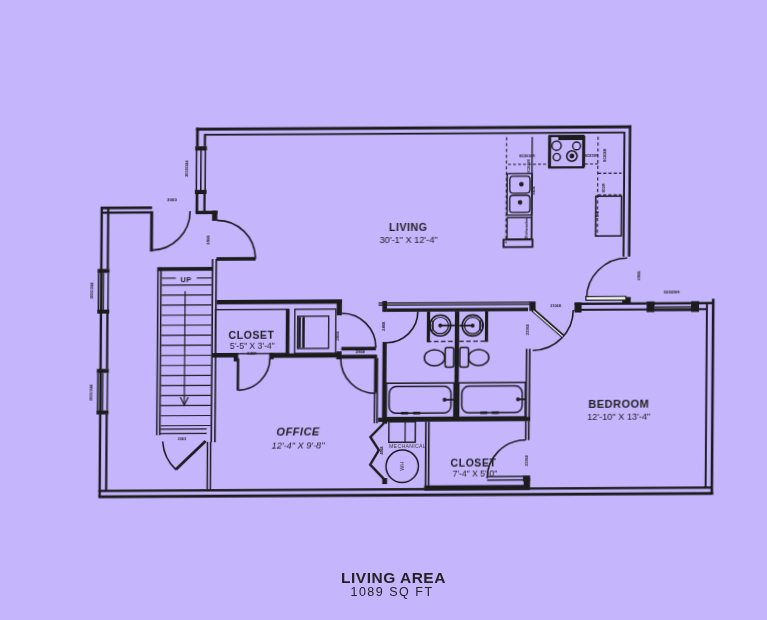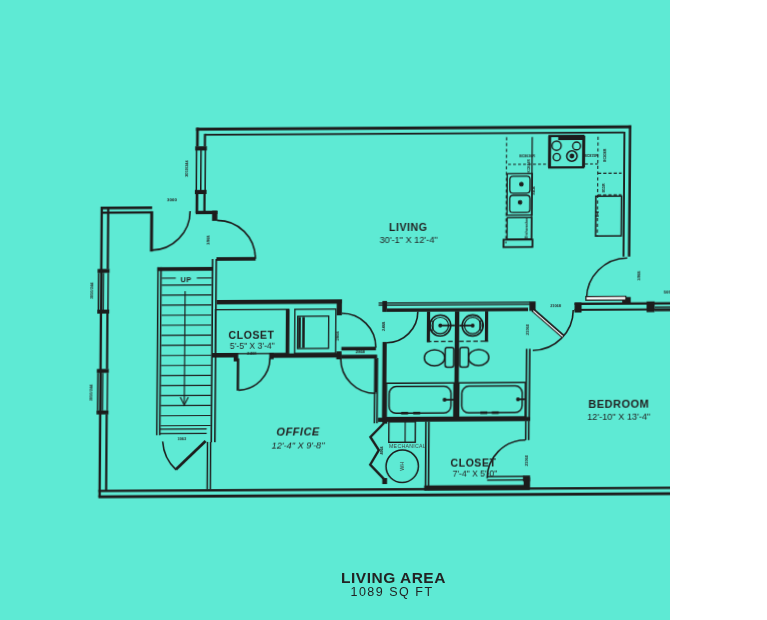--- a/index.html
+++ b/index.html
@@ -1,16 +1,16 @@
 <!DOCTYPE html>
 <html><head>
 <meta charset="utf-8">
 <style>
 html,body{margin:0;padding:0;background:#ffffff;}
-#page{width:670px;height:620px;position:relative;overflow:hidden;background:#5eead4;}
+#page{width:767px;height:620px;position:relative;overflow:hidden;background:#c4b5fd;}
 svg{position:absolute;top:0;left:0;}
 text{font-family:"Liberation Sans",sans-serif;fill:#232323;}
 .lbl{font-weight:700;letter-spacing:0.5px;}
 .dim{font-weight:400;}
 .tiny{fill:#3a3a3a;}
 </style>
 </head>
 <body>
 <div id="page">
 <svg width="767" height="620" viewBox="0 0 767 620">

